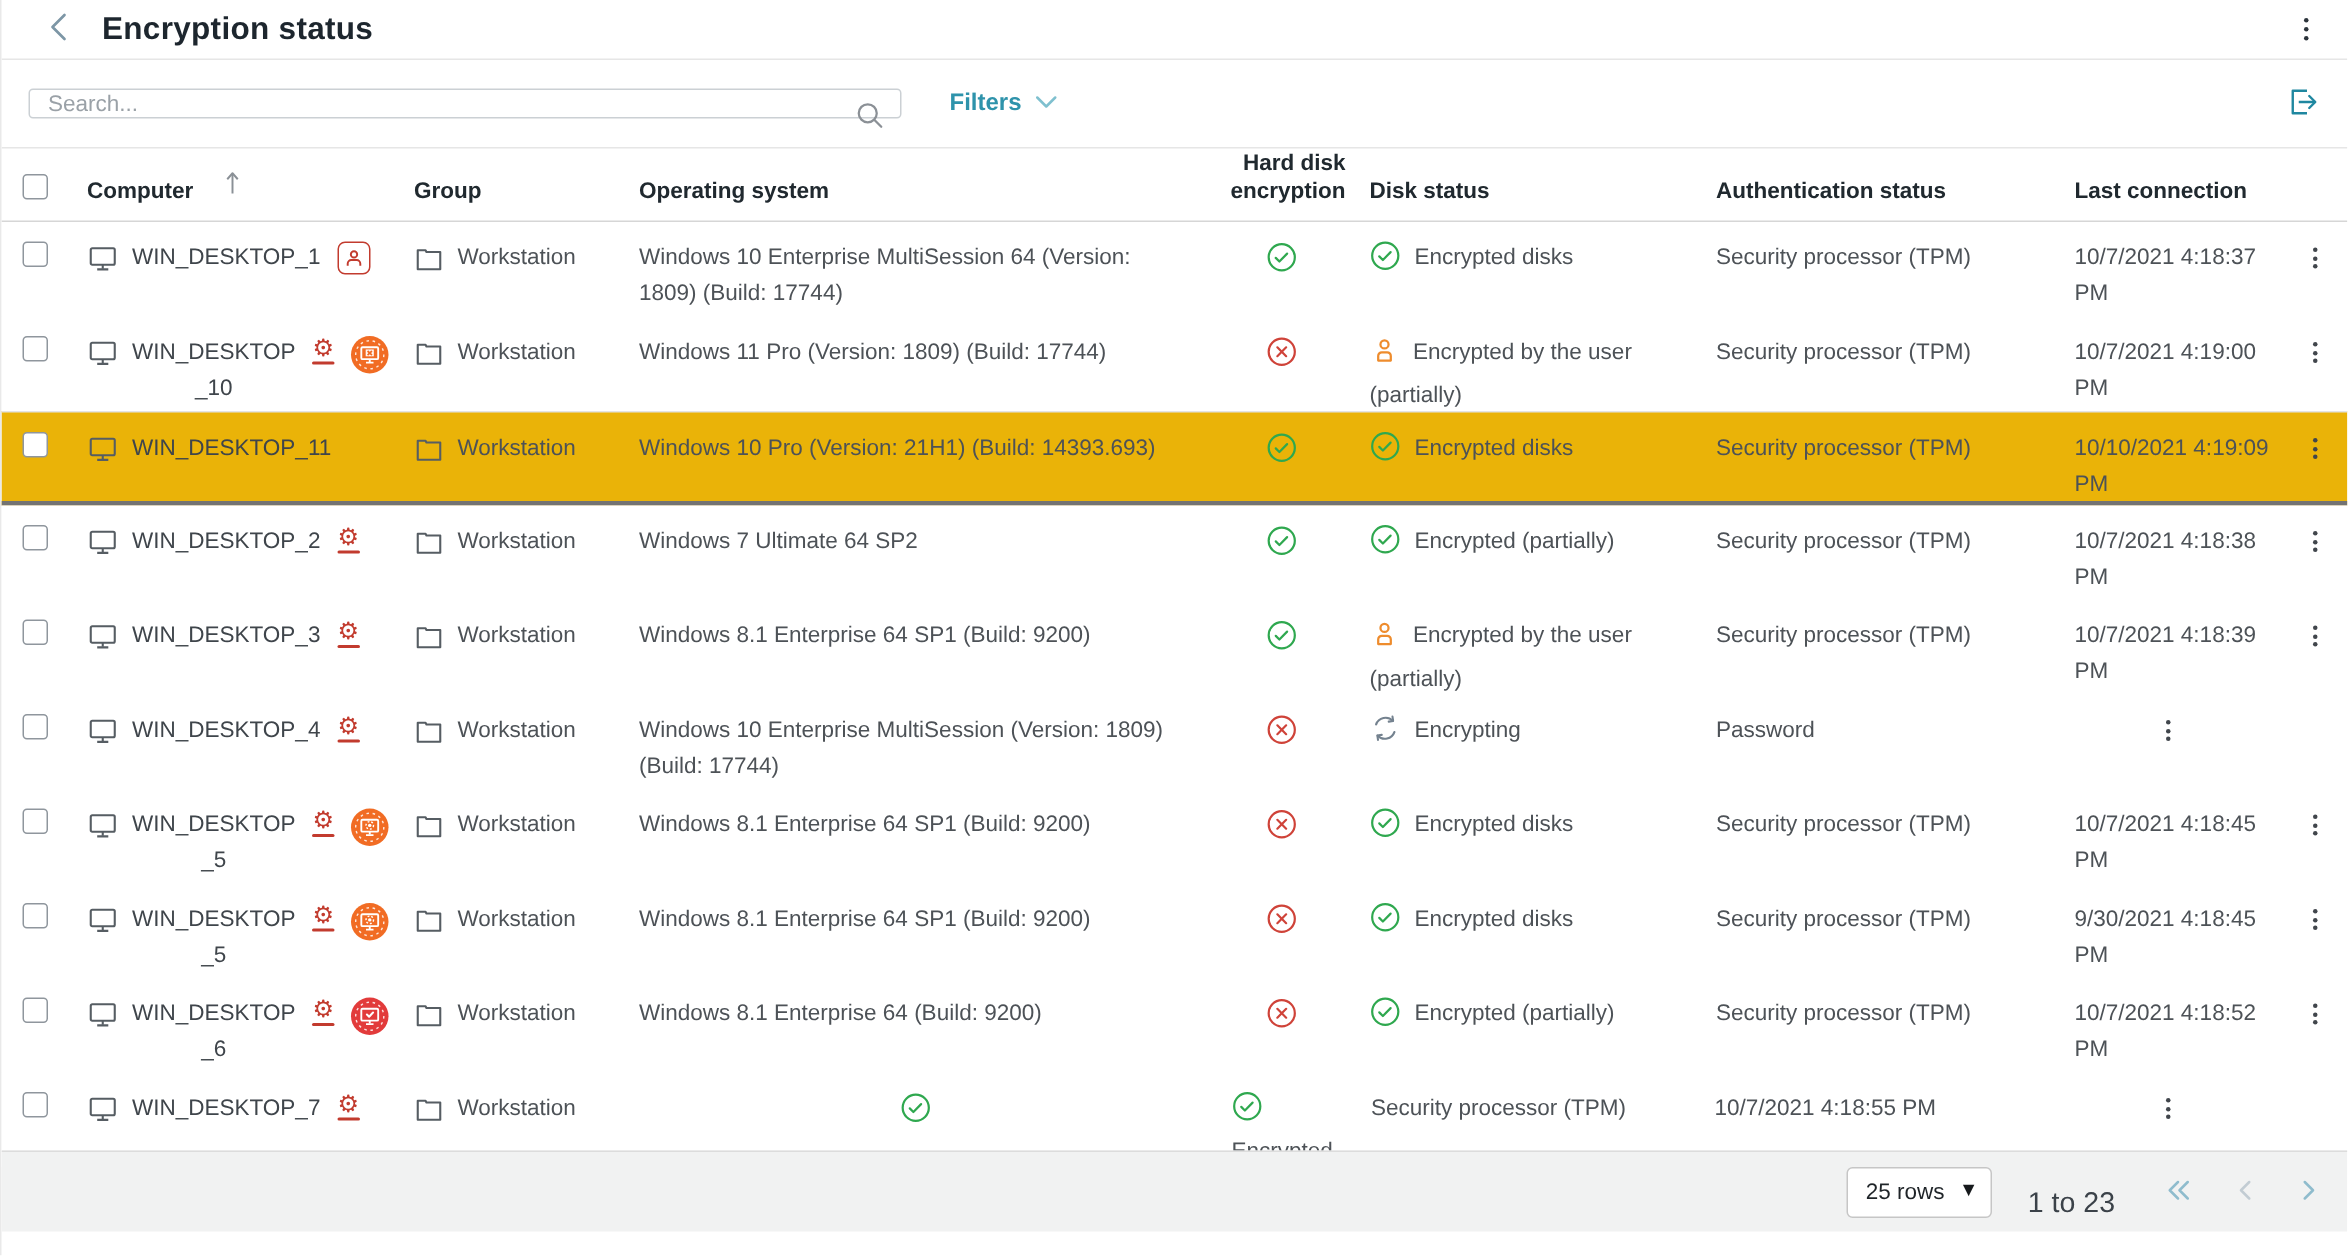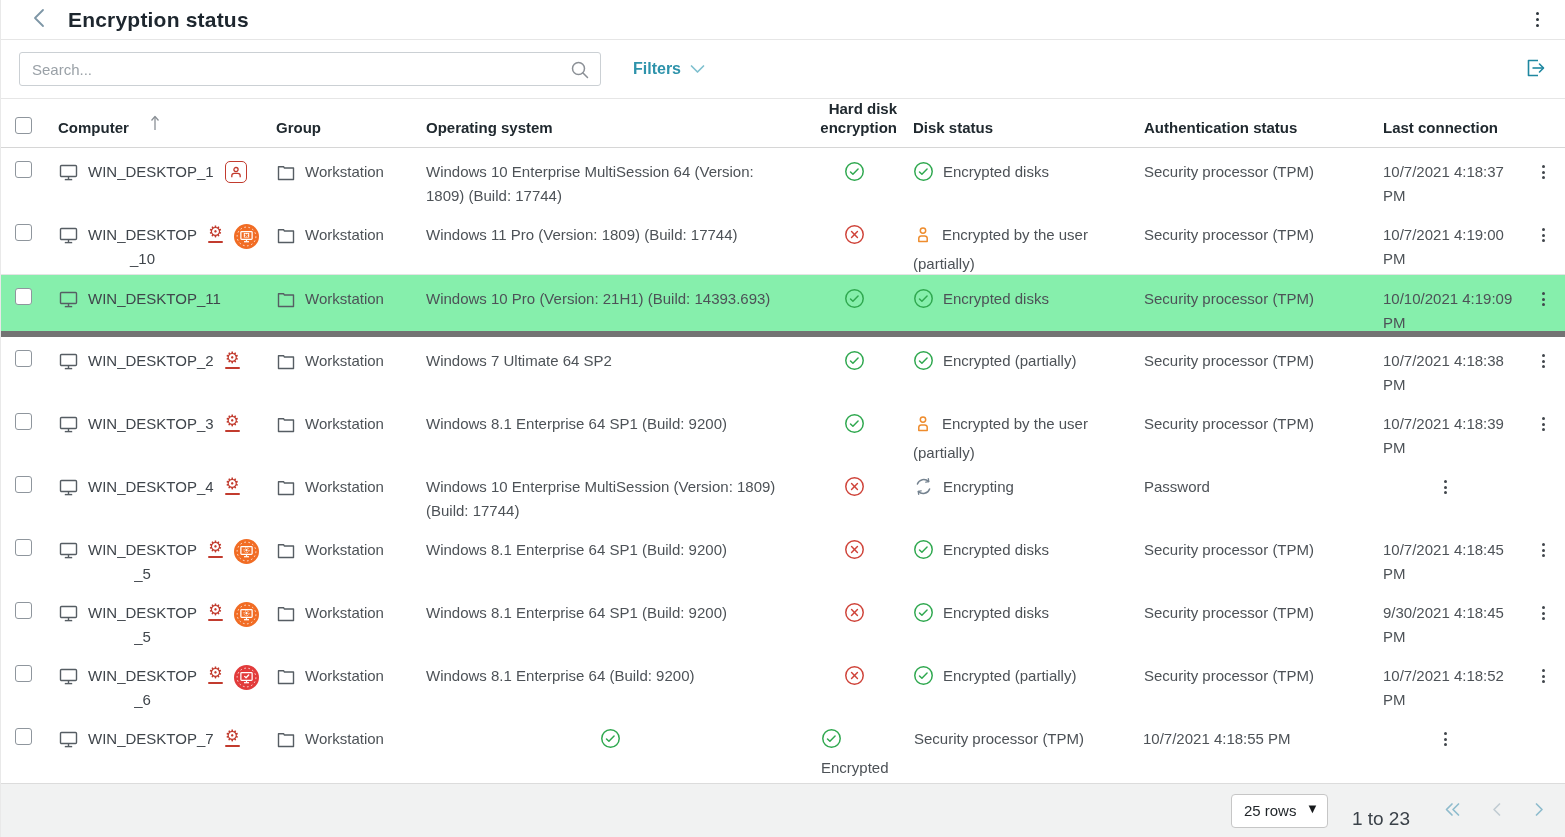--- a/index.html
+++ b/index.html
@@ -17,21 +17,21 @@
   .titlebar{height:40px;display:flex;align-items:center;padding:0 18px 0 28px;border-bottom:1px solid #e6e6e6;}
   .back-btn{background:none;border:none;cursor:pointer;display:flex;align-items:center;padding:2px;}
   .page-title{font-size:21px;font-weight:700;color:#1d262e;margin-left:18px;letter-spacing:.2px;}
   .titlebar .spacer{flex:1;}
   .kebab-btn{background:none;border:none;cursor:pointer;display:inline-flex;flex-direction:column;align-items:center;gap:2.5px;padding:4px 8px;}
   .kebab-btn i{width:3.5px;height:3.5px;border-radius:50%;background:#2c343b;display:block;}
 
   
   .toolbar{height:59px;display:flex;align-items:center;padding:0 14px 0 18px;border-bottom:1px solid #e6e6e6;}
   .search-wrap{position:relative;width:582px;}
-  .search-input{width:100%;height:34px;border:1px solid #cbd0d4;border-radius:3px;padding:0 42px 0 12px;font-size:15px;color:#3b4046;font-family:inherit;outline:none;}
+  .search-input{width:100%;height:20px;border:1px solid #cbd0d4;border-radius:3px;padding:0 42px 0 12px;font-size:15px;color:#3b4046;font-family:inherit;outline:none;}
   .search-input::placeholder{color:var(--muted);}
   .search-icon{position:absolute;right:10px;top:7px;pointer-events:auto;background:none;border:none;cursor:pointer;}
   .filters-btn{background:none;border:none;cursor:pointer;display:flex;align-items:center;gap:9px;margin-left:32px;color:var(--accent);font-size:16px;font-weight:700;font-family:inherit;}
   .toolbar .spacer{flex:1;}
   .export-btn{background:none;border:none;cursor:pointer;padding:2px;display:flex;}
 
   
   .thead{display:grid;grid-template-columns:var(--cols);align-items:end;height:49px;border-bottom:1px solid #d6d6d6;}
   .th{font-size:15px;font-weight:700;color:var(--header-text);padding-bottom:10px;line-height:19px;}
   .th.c-check{padding:0 0 9px 14px;}
@@ -40,21 +40,21 @@
   .th.c-os{padding-left:13px;}
   .th.c-hde{text-align:right;padding-right:3px;}
   .th.c-disk{padding-left:13px;}
   .th.c-auth{padding-left:14px;}
   .th.c-last{padding-left:13px;}
   .sort-arrow{margin-bottom:1px;}
 
   
   .tbody{position:relative;}
   .trow{display:grid;grid-template-columns:var(--cols);height:63px;background:#fff;cursor:pointer;}
-  .trow.highlighted{background:#86efac;border-top:1px solid #e4e4e4;border-bottom:6px solid #737373;}
+  .trow.highlighted{background:#eab308;border-top:1px solid #e4e4e4;border-bottom:3px solid #737373;}
   .cell{font-size:15px;color:var(--body-text);line-height:24px;}
   .c-checkcell{padding:13px 0 0 14px;}
   .checkbox{display:inline-block;width:17px;height:17px;border:1px solid #8f969d;border-radius:3px;background:#fff;cursor:pointer;}
   .c-computercell{padding:12px 4px 0 17px;display:flex;align-items:flex-start;}
   .comp-icon{flex:none;margin:3px 9px 0 0;display:inline-flex;}
   .comp-name{flex:0 1 auto;min-width:0;overflow-wrap:anywhere;color:#3f454b;text-align:center;}
   .badge{flex:none;margin-left:11px;margin-top:1px;display:inline-flex;}
   .badge-outline{width:22px;height:22px;border:1.5px solid var(--outline-red);border-radius:5px;display:inline-flex;align-items:center;justify-content:center;}
   .gear-badge{display:inline-flex;flex-direction:column;align-items:center;margin-top:0;}
   .gear-glyph{font-family:"DejaVu Sans",sans-serif;font-size:16px;line-height:17px;color:var(--outline-red);}
@@ -65,21 +65,21 @@
   .c-oscell{padding:12px 22px 0 13px;}
   .c-hdecell{padding-top:13px;display:flex;justify-content:center;align-items:flex-start;}
   .c-diskcell{padding:12px 18px 0 13px;}
   .ds-icon{display:inline-block;vertical-align:-5px;margin-right:9px;}
   .c-authcell{padding:12px 0 0 14px;}
   .c-lastcell{padding:12px 6px 0 13px;}
   .c-kebabcell{padding-top:13px;display:flex;justify-content:center;align-items:flex-start;}
   .row-kebab i{width:3px;height:3px;background:#41464c;}
 
   
-  .footer{position:absolute;left:0;right:0;bottom:0;height:54px;background:#f1f2f2;border-top:1px solid #dcdcdc;display:flex;align-items:center;justify-content:flex-end;padding-right:16px;z-index:5;}
+  .footer{position:absolute;left:0;right:0;bottom:16px;height:54px;background:#f1f2f2;border-top:1px solid #dcdcdc;display:flex;align-items:center;justify-content:flex-end;padding-right:16px;z-index:5;}
   .select-wrap{position:relative;display:inline-flex;}
   .page-size-select{appearance:none;-webkit-appearance:none;-moz-appearance:none;height:34px;min-width:96px;background:#fff;border:1px solid #c6c6c6;border-radius:4px;padding:0 30px 0 12px;font-size:15px;color:#1f2428;font-family:inherit;cursor:pointer;}
   .select-chevron{position:absolute;right:9px;top:7px;pointer-events:none;color:#16191c;font-size:13px;font-weight:700;}
   .range-label{font-size:19px;color:#3b4249;margin:16px 30px 0 24px;}
   .pager-btn{background:none;border:none;cursor:pointer;padding:3px;display:inline-flex;}
   .pager-btn + .pager-btn{margin-left:22px;}
 </style>
 </head>
 <body>
 

